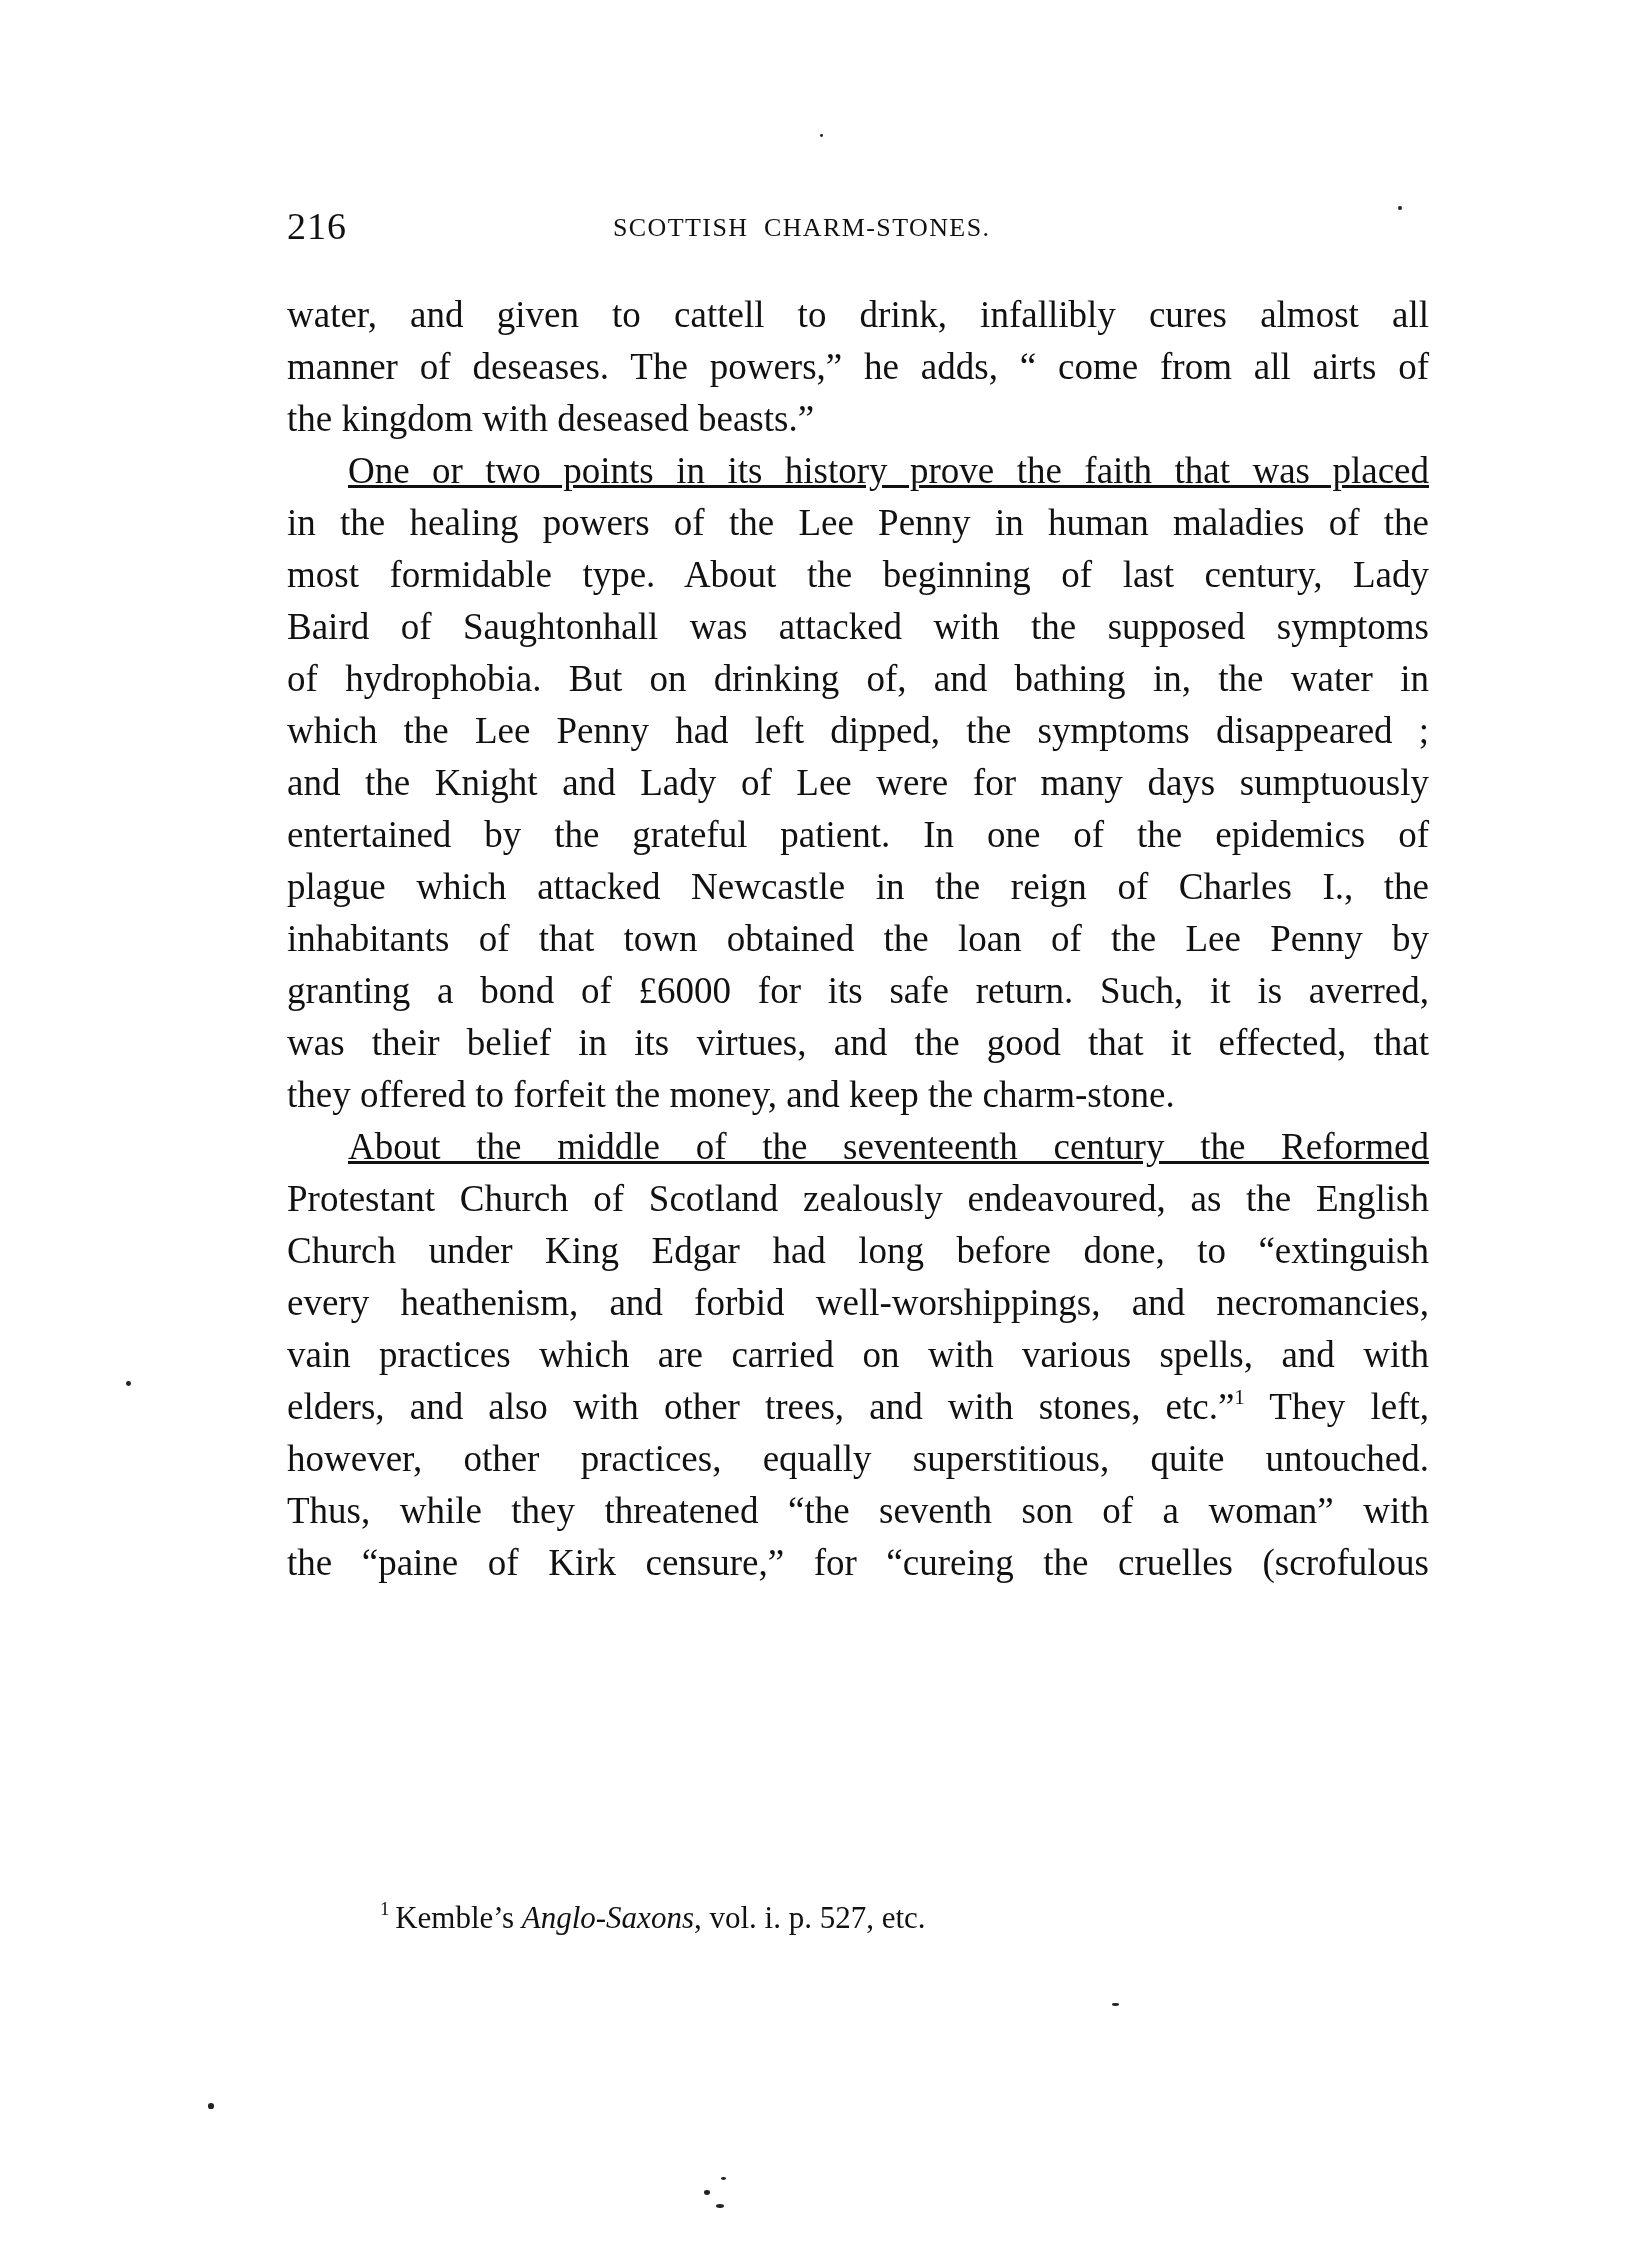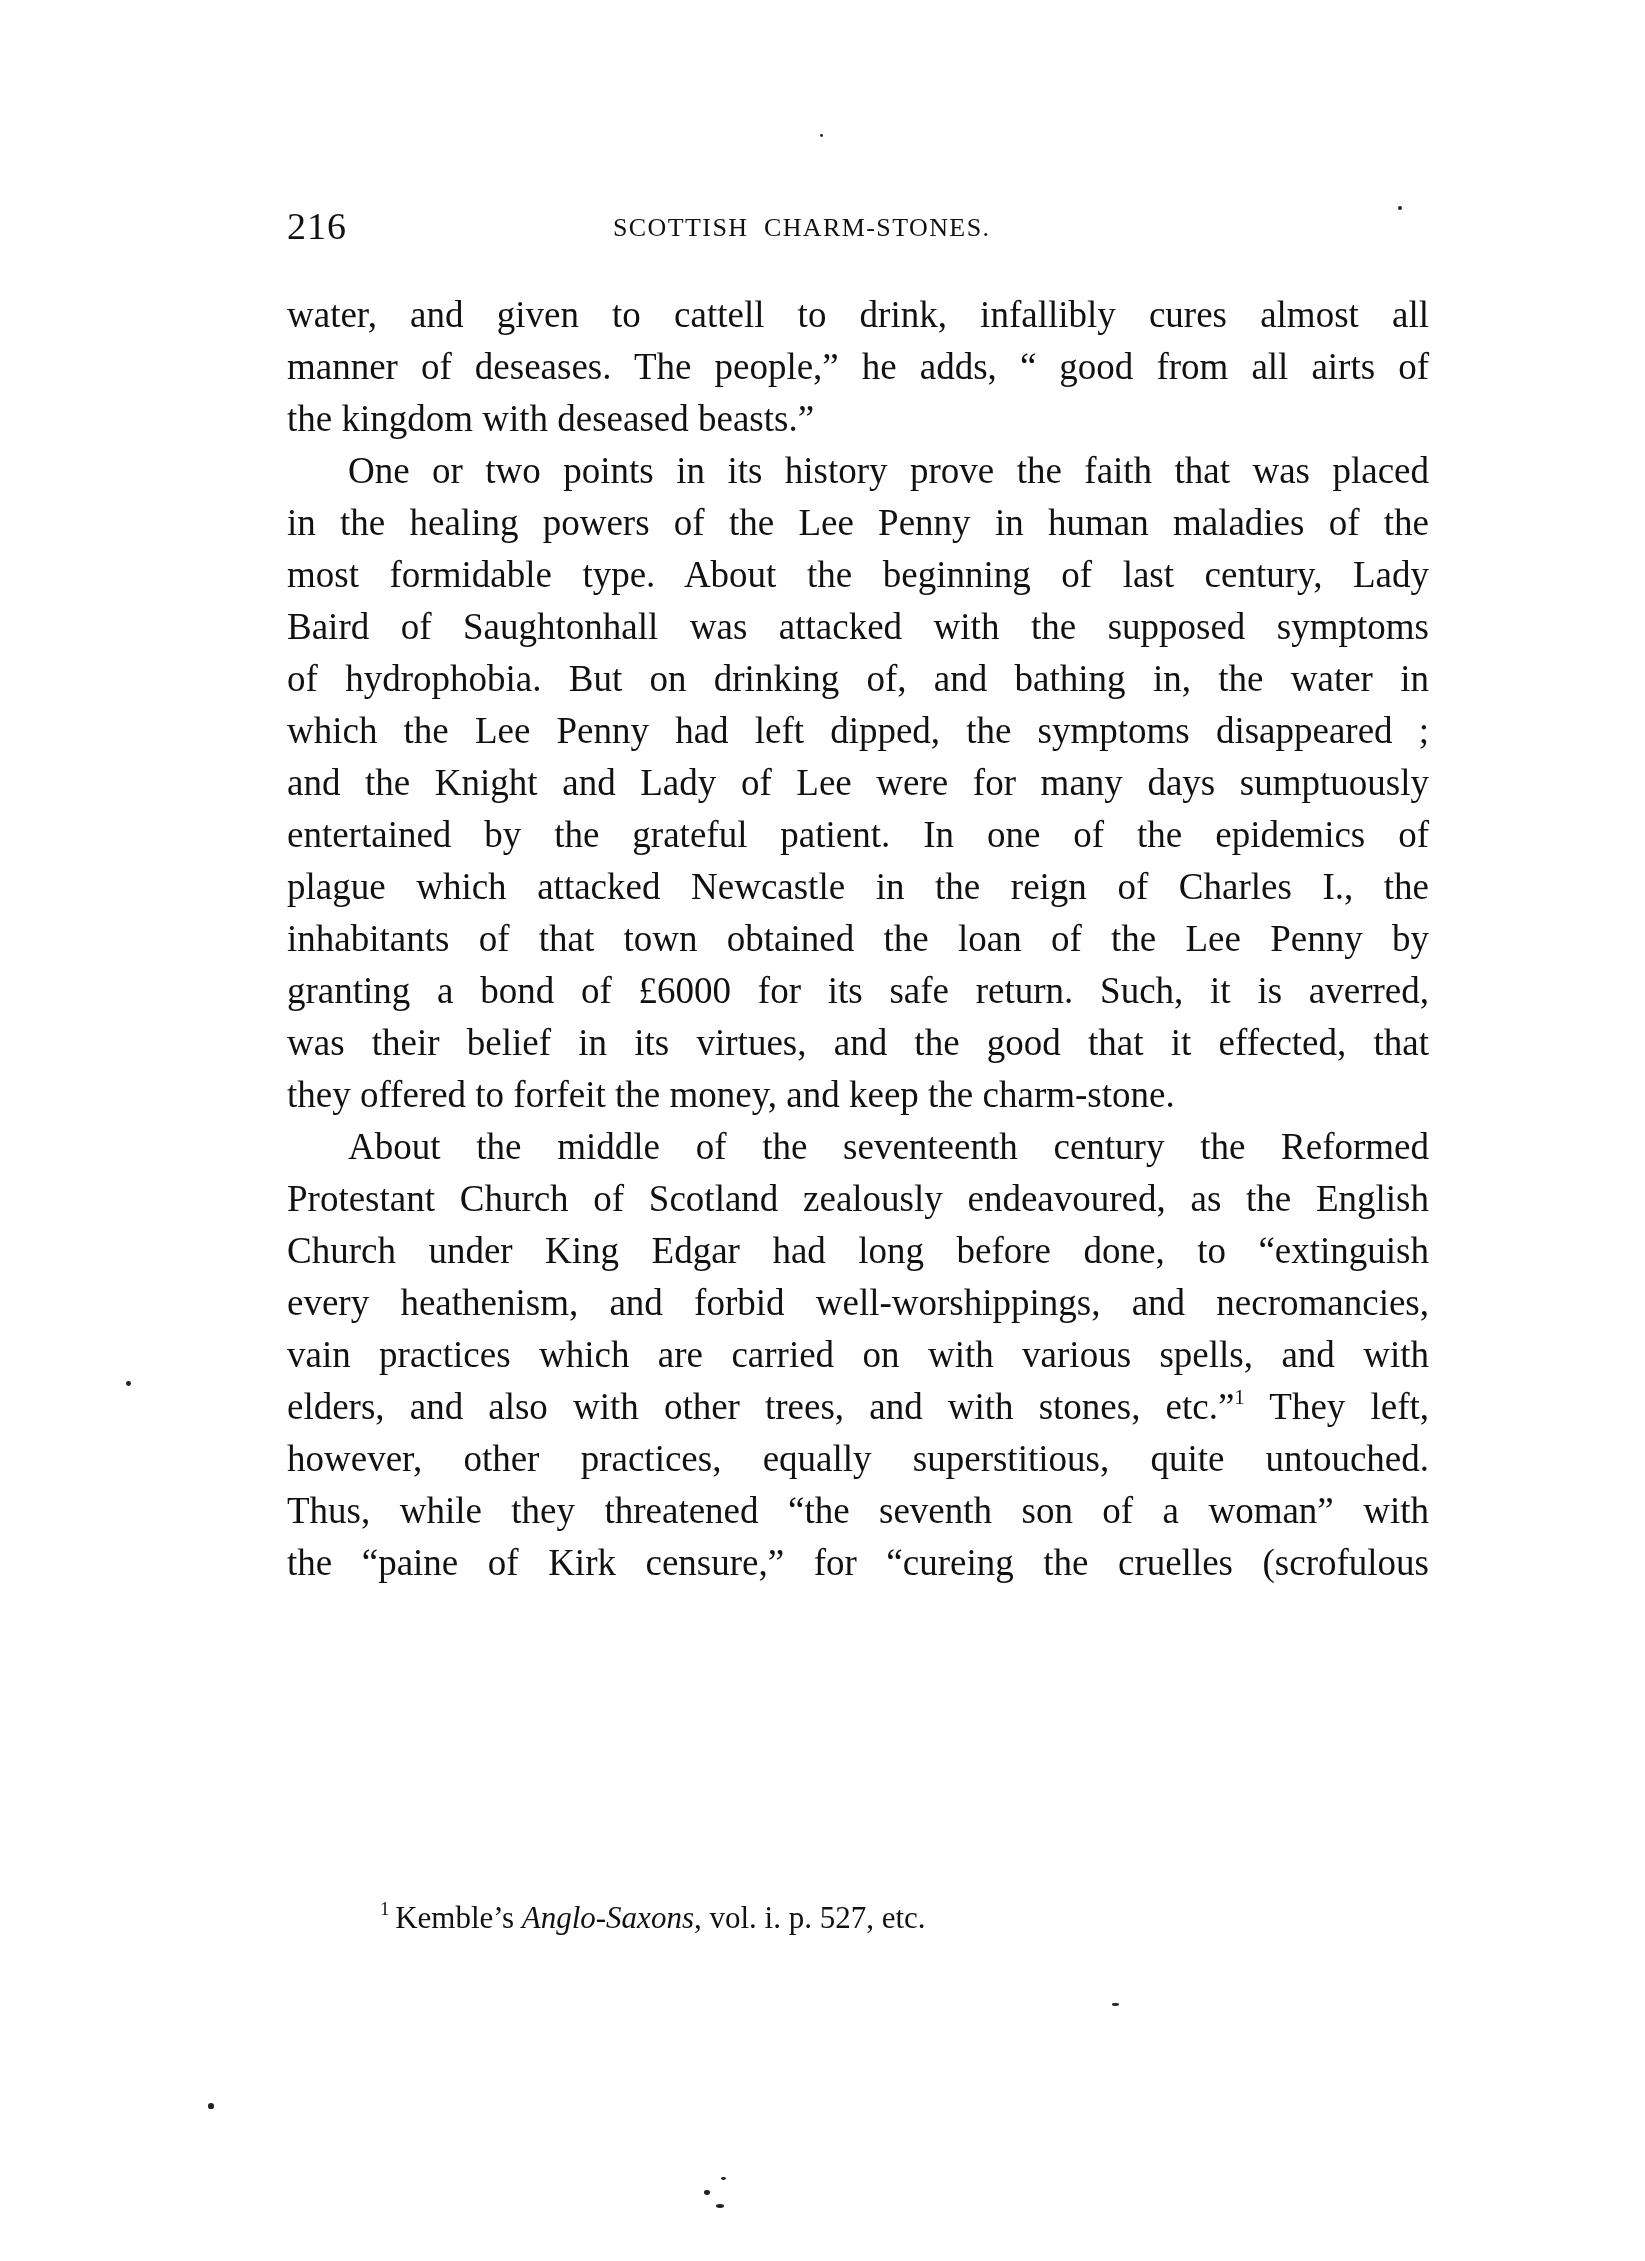--- a/index.html
+++ b/index.html
@@ -60,20 +60,21 @@
       white-space: nowrap;
       text-align: justify;
       text-align-last: justify;
       height: 52px;
     }
     .line.last {
       text-align-last: left;
     }
     .line.indent {
       padding-left: 61px;
+      text-decoration: underline;
     }
     sup.fnref {
       font-size: 21px;
       line-height: 0;
       vertical-align: 15.3px;
     }
     .footnote {
       position: absolute;
       left: 380px;
       top: 1889px;
@@ -102,21 +103,21 @@
 
 <div class="page">
 
   <div class="running-head">
     <span class="page-number">216</span>
     <span class="running-title">SCOTTISH CHARM-STONES.</span>
   </div>
 
   <div class="body-text">
     <span class="line">water, and given to cattell to drink, infallibly cures almost all</span>
-    <span class="line">manner of deseases. The people,” he adds, “ good from all airts of</span>
+    <span class="line">manner of deseases. The powers,” he adds, “ come from all airts of</span>
     <span class="line last">the kingdom with deseased beasts.”</span>
     <span class="line indent">One or two points in its history prove the faith that was placed</span>
     <span class="line">in the healing powers of the Lee Penny in human maladies of the</span>
     <span class="line">most formidable type. About the beginning of last century, Lady</span>
     <span class="line">Baird of Saughtonhall was attacked with the supposed symptoms</span>
     <span class="line">of hydrophobia. But on drinking of, and bathing in, the water in</span>
     <span class="line">which the Lee Penny had left dipped, the symptoms disappeared ;</span>
     <span class="line">and the Knight and Lady of Lee were for many days sumptuously</span>
     <span class="line">entertained by the grateful patient. In one of the epidemics of</span>
     <span class="line">plague which attacked Newcastle in the reign of Charles I., the</span>

